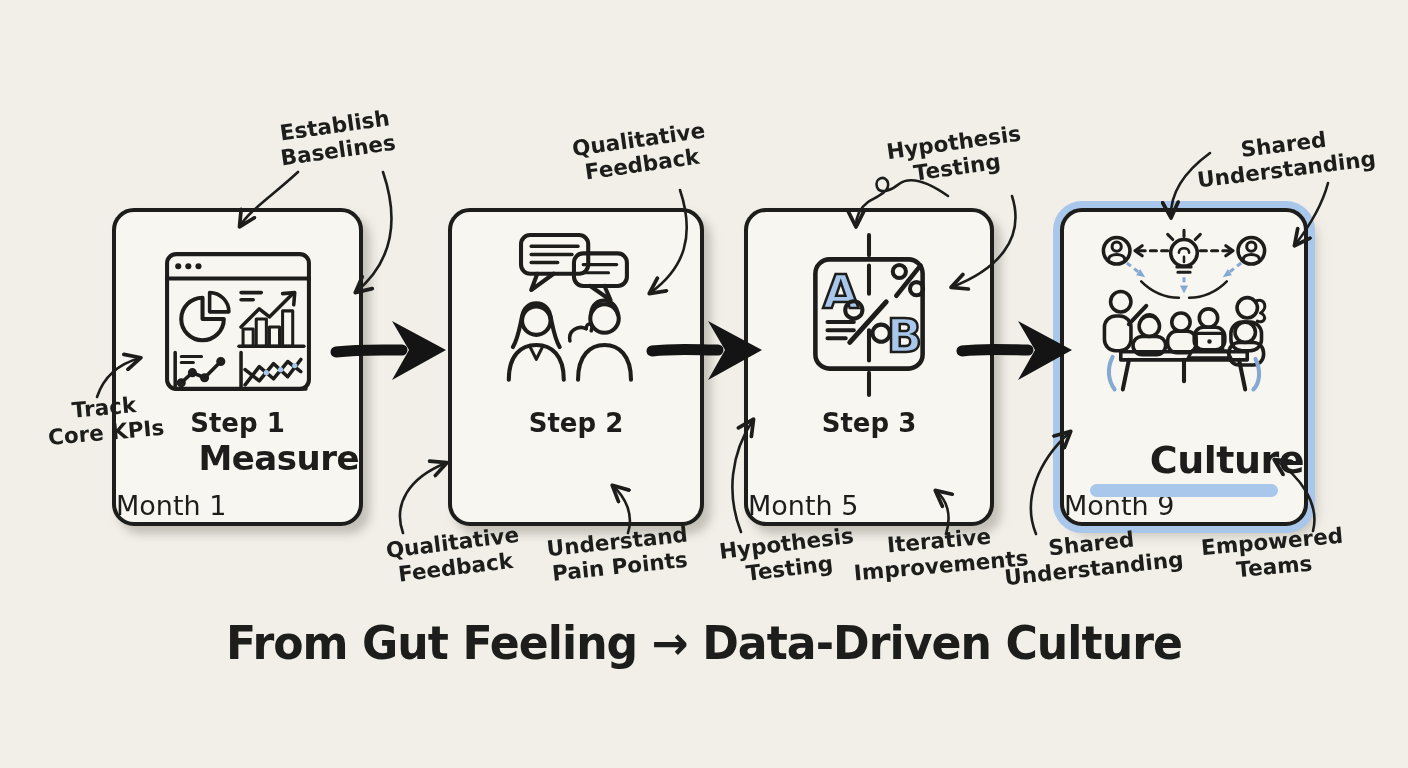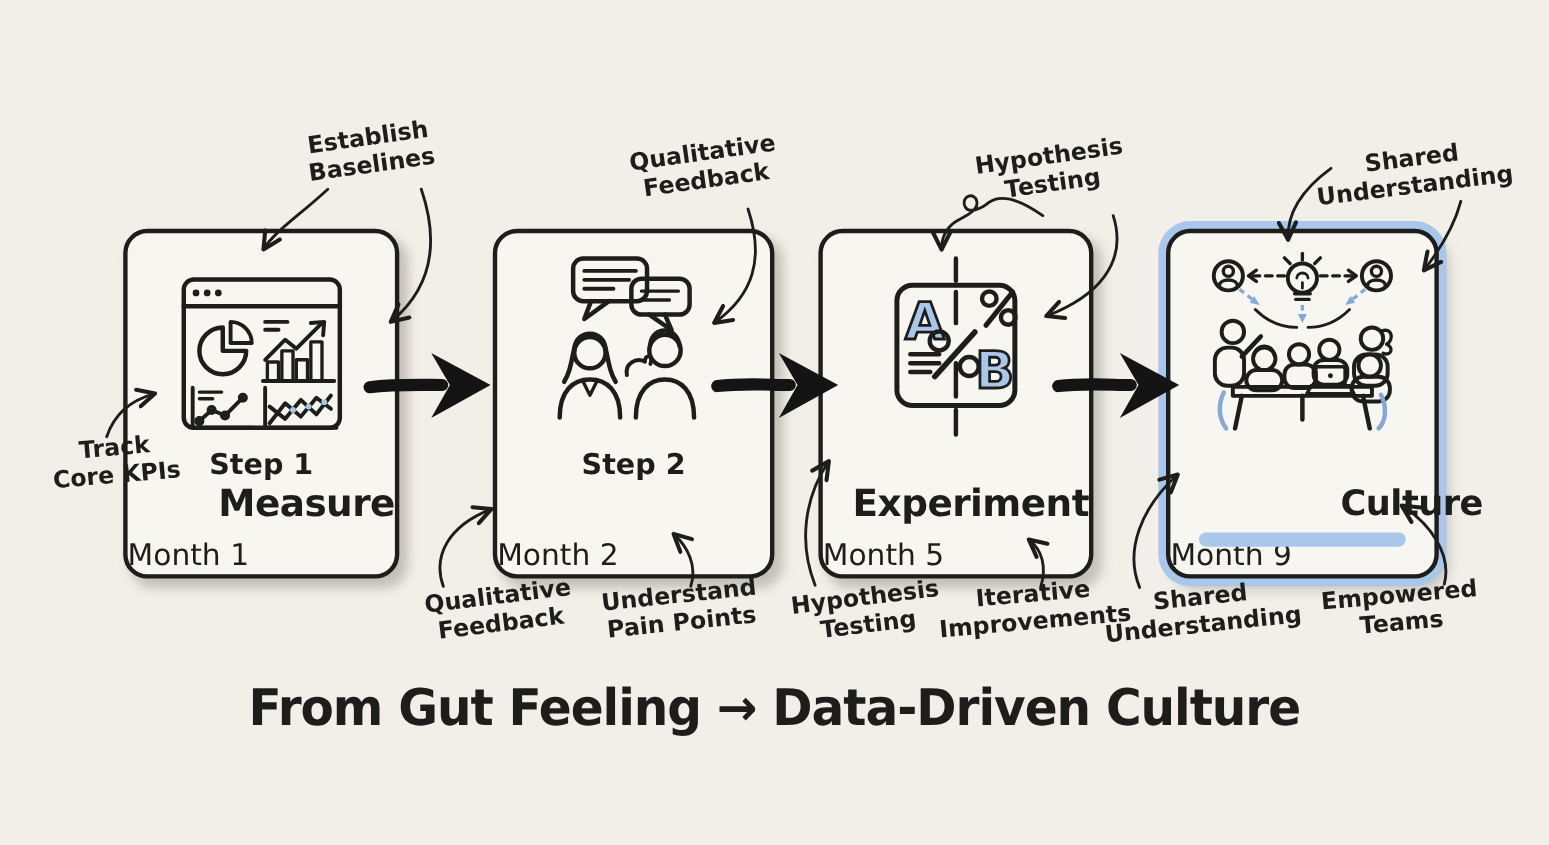--- a/index.html
+++ b/index.html
@@ -19,21 +19,21 @@
   #box3{left:744px;width:242px}
   #box4{left:1060px;width:240px;
         box-shadow:0 0 0 7px #a8c7ea, 8px 9px 12px rgba(110,104,92,.35);}
   .icon-wrap{position:absolute;top:14px;left:0;right:0;height:178px;
              display:flex;align-items:center;justify-content:center;}
   #box1 .icon-wrap{top:34px;height:150px}
   .step-label{position:absolute;top:196px;width:100%;text-align:center;
               font-size:26px;font-weight:700;height:32px;}
   .step-name{position:absolute;top:226px;width:100%;text-align:right;
              font-size:34px;font-weight:700;letter-spacing:-.5px;z-index:2;}
-  #box4 .step-name{font-size:32px;margin-left:44px;}
+  #box4 .step-name{font-size:38px;}
   .step-month{position:absolute;top:278px;width:100%;text-align:left;
               font-size:27px;font-weight:400;}
   .culture-underline{position:absolute;top:272px;left:50%;width:188px;height:13px;
               background:#a8c7ea;border-radius:7px;transform:translateX(-50%);z-index:1;}
   
   .ann{position:absolute;font-size:21.5px;font-weight:700;line-height:1.14;
        text-align:center;transform-origin:top center;white-space:nowrap;}
   .ann span{display:block;}
   
   .title{position:absolute;left:0;right:0;top:616px;text-align:center;
@@ -106,40 +106,39 @@
         <path class="ink" d="M24,146 C24,122 36,112 51,112 C66,112 78,122 78,146" stroke-width="4" fill="#f8f6f0"></path>
         <path class="ink" d="M45,114 L51,126 L57,114" stroke-width="3"></path>
         <circle class="ink" cx="118" cy="86" r="14" stroke-width="4" fill="#f8f6f0"></circle>
         <path class="ink" d="M105,80 C107,64 129,64 131,82" stroke-width="4"></path>
         <path class="ink" d="M92,146 C92,122 104,112 118,112 C132,112 144,122 144,146" stroke-width="4" fill="#f8f6f0"></path>
         <path class="ink" d="M84,108 C82,98 92,92 100,96" stroke-width="3.5"></path>
         <path class="ink" d="M100,96 C100,89 108,90 105,98" stroke-width="3.5"></path>
       </svg>
     </div>
     <div class="step-label">Step 2</div>
-    <div class="step-month">Month 2</div>
   </div>
 
   <div class="box" id="box3">
     <div class="icon-wrap">
       <svg width="152" height="172" viewBox="0 0 150 170">
         <rect class="ink" x="22" y="30" width="106" height="108" rx="14" stroke-width="4.5" fill="#f8f6f0"></rect>
         <path class="ink" d="M75,6 L75,26 M75,36 L75,64 M75,100 L75,130 M75,142 L75,164" stroke-width="4"></path>
         <text x="47" y="78" font-size="46" font-weight="bold" font-family="DejaVu Sans, sans-serif" fill="#a8c7ea" stroke="#1d1d1b" stroke-width="2.5" text-anchor="middle">A</text>
         <path class="ink" d="M34,92 L60,92 M34,100 L60,100 M34,108 L52,108" stroke-width="4"></path>
         <line class="ink" x1="56" y1="112" x2="92" y2="72" stroke-width="5"></line>
         <circle class="ink" cx="60" cy="80" r="8.5" stroke-width="4" fill="#f8f6f0"></circle>
         <circle class="ink" cx="87" cy="103" r="8.5" stroke-width="4" fill="#f8f6f0"></circle>
         <line class="ink" x1="102" y1="66" x2="126" y2="36" stroke-width="4.5"></line>
         <circle class="ink" cx="105" cy="42" r="6.5" stroke-width="4" fill="#f8f6f0"></circle>
         <circle class="ink" cx="122" cy="59" r="6.5" stroke-width="4" fill="#f8f6f0"></circle>
         <text x="110" y="122" font-size="46" font-weight="bold" font-family="DejaVu Sans, sans-serif" fill="#a8c7ea" stroke="#1d1d1b" stroke-width="2.5" text-anchor="middle">B</text>
       </svg>
     </div>
-    <div class="step-name">Experiment</div>
+    <div class="step-label">Step 3</div>
     <div class="step-month">Month 5</div>
   </div>
 
   <div class="box" id="box4">
     <div class="icon-wrap">
       <svg width="204" height="174" viewBox="0 0 200 170">
 
         <path class="ink" d="M58,52 C70,64 84,68 95,68 M142,52 C130,64 116,68 105,68" stroke-width="2.5"></path>
 
         <circle class="ink" cx="100" cy="24" r="13" stroke-width="3.5" fill="#a8c7ea"></circle>

